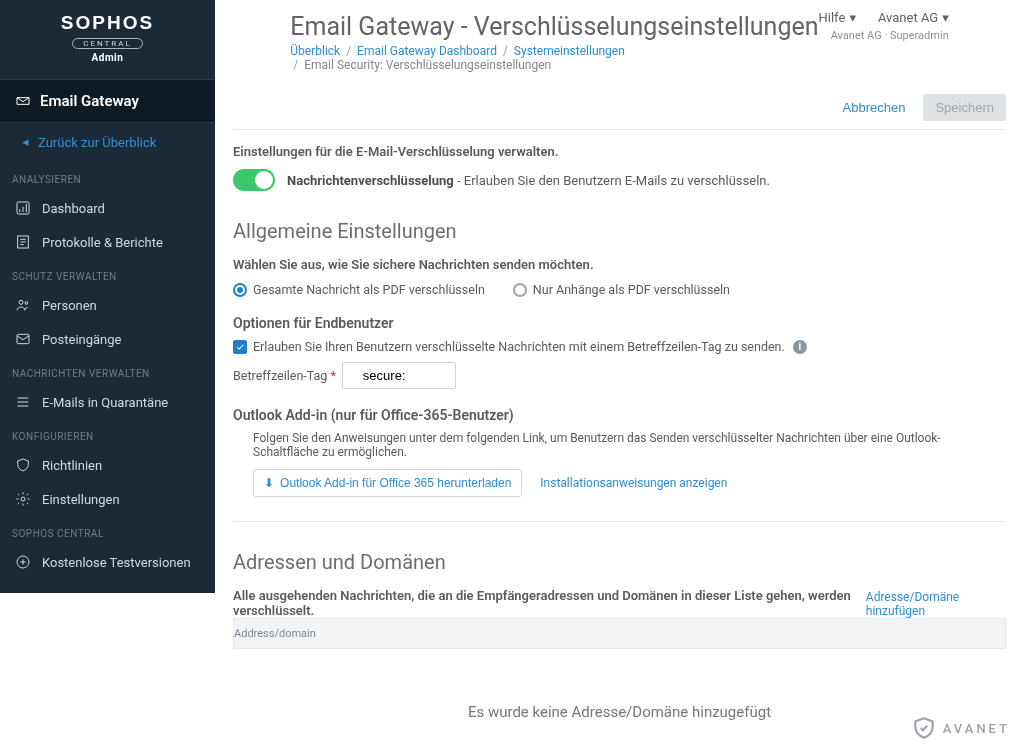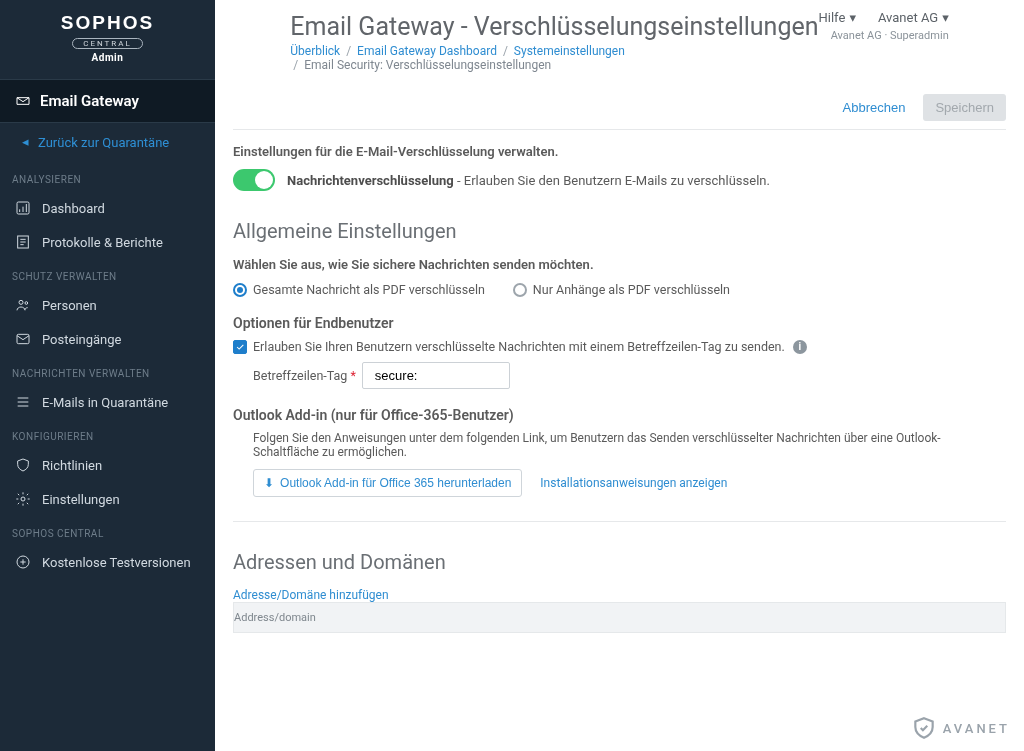--- a/index.html
+++ b/index.html
@@ -10,21 +10,21 @@
     background: #fff;
     width: 1024px;
     height: 751px;
     overflow: hidden;
     display: flex;
   }
 
   
   .sidebar {
     width: 215px;
-    height: 751px;
+    height: 593px;
     background: #1c2a38;
     color: #b7c2cc;
     flex: 0 0 215px;
     overflow-y: auto;
   }
   .logo-block {
     text-align: center;
     padding: 12px 0 8px;
   }
   .logo-word {
@@ -163,25 +163,25 @@
   .radio-opt { display: flex; align-items: center; gap: 6px; font-size: 12.5px; color: #5a5a5a; cursor: pointer; justify-content: space-between; }
   .radio { width: 14px; height: 14px; border: 2px solid #9da5ac; border-radius: 50%; position: relative; }
   .radio.checked { border-color: #1e7ecb; }
   .radio.checked::after { content:""; width: 6px; height:6px; background:#1e7ecb; border-radius:50%; position:absolute; top:2px; left:2px; }
 
   .check-row { display: flex; align-items: center; gap: 6px; font-size: 12.5px; color:#5a5a5a; }
   .checkbox { width:14px; height:14px; border:1px solid #1e7ecb; background:#1e7ecb; border-radius:2px; display:inline-flex; align-items:center; justify-content:center; }
   .checkbox svg { width:10px; height:10px; stroke:#fff; stroke-width:2.5; fill:none; }
   .info-icon { width:14px; height:14px; border-radius:50%; background:#8c969e; color:#fff; font-size:10px; font-weight:bold; display:inline-flex; align-items:center; justify-content:center; margin-left:2px; }
 
-  .field-row { display:flex; align-items:center; gap:6px; margin-top:8px; margin-left:20px; }
+  .field-row { display:flex; align-items:center; gap:6px; margin-top:8px; }
   .field-row label { font-size:12.5px; color:#5a5a5a; }
   .field-row .req { color:#d23; }
   .field-row input {
-    border: 1px solid #ccd1d6; border-radius:2px; padding:5px 12px; font-size:13px; width:148px;
+    border: 1px solid #ccd1d6; border-radius:2px; padding:5px 20px; font-size:13px; width:114px;
   }
 
   .outlook-block p { font-size:12px; color:#5a5a5a; margin:6px 0 10px; padding-left:20px; }
   .outlook-block .dl-row { display:flex; gap:18px; align-items:center; padding-left:20px; }
   .btn-outline {
     border:1px solid #cfd5da; background:#fff; color:#2f8dd1;
     padding:6px 10px; font-size:12px; border-radius:3px; cursor:pointer;
     display:inline-flex; gap:6px; align-items:center;
   }
   .link-plain { color:#2f8dd1; font-size:12px; text-decoration:none; cursor:pointer; }
@@ -226,21 +226,21 @@
   <div class="current-app">
     <span class="icon">
       <svg viewBox="0 0 24 24">
           <path d="M3 7l9 6 9-6M3 7v10h18V7M3 7h18"></path>
         </svg>
     </span>
     <span>Email Gateway</span>
   </div>
 
   <div class="back-link">
-    <span>Zurück zur Quarantäne</span>
+    <span>Zurück zur Überblick</span>
   </div>
 
   <div class="section-label">ANALYSIEREN</div>
   <div class="nav-item">
     <span class="icon">
         <svg viewBox="0 0 24 24">
           <rect x="3" y="3" width="18" height="18" rx="2"></rect>
           <path d="M7 14v4M12 10v8M17 6v12"></path>
         </svg>
       </span>
@@ -404,25 +404,27 @@
         <span>Outlook Add-in für Office 365 herunterladen</span>
       </button>
       <a class="link-plain">Installationsanweisungen anzeigen</a>
     </div>
   </div>
 
   <hr class="divider">
 
   <h2 class="section-title">Adressen und Domänen</h2>
   <div class="domains-head">
+    <div class="intro">Alle ausgehenden Nachrichten, die an die Empfängeradressen und Domänen in dieser Liste gehen, werden verschlüsselt.</div>
     <a class="link-plain">Adresse/Domäne hinzufügen</a>
   </div>
   <div class="table-head">
     <span>Address/domain</span>
   </div>
+  <div class="empty-msg">Es wurde keine Adresse/Domäne hinzugefügt</div>
 </main>
 
 <div class="watermark">
   <svg viewBox="0 0 24 24">
       <path d="M12 3l8 3v5c0 5-3.5 8-8 10-4.5-2-8-5-8-10V6l8-3z"></path>
       <path d="M9 12l2 2 4-4"></path>
     </svg>
   <span>AVANET</span>
 </div>
 

